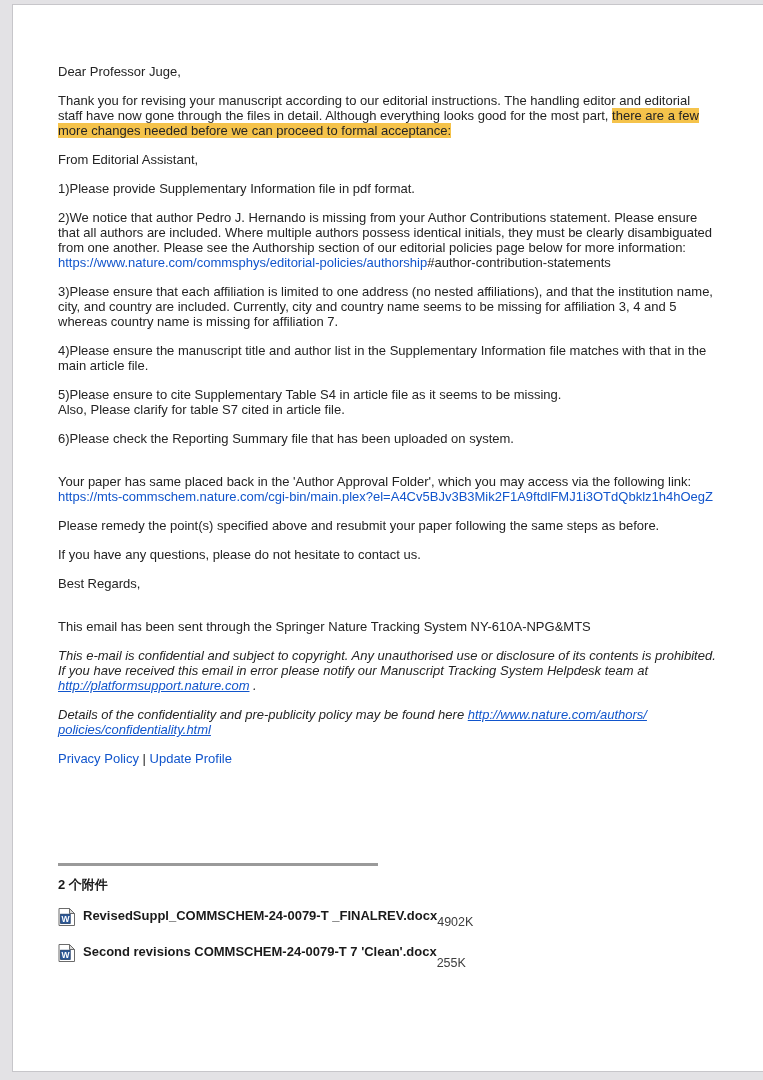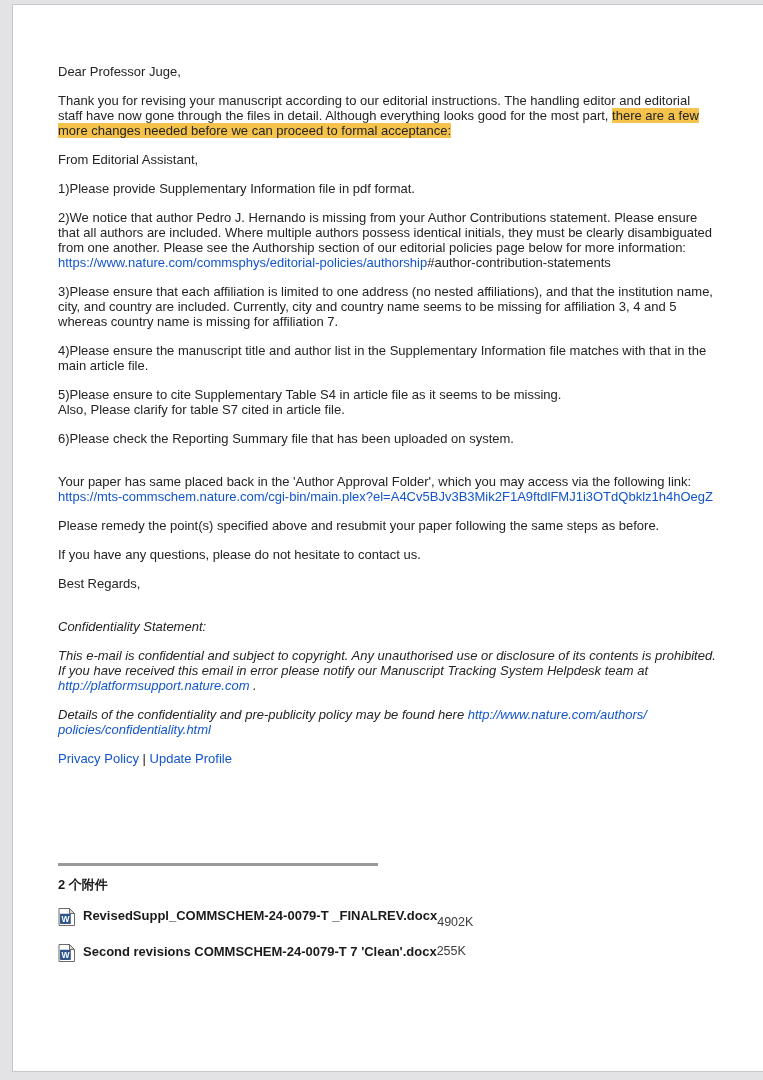--- a/index.html
+++ b/index.html
@@ -21,33 +21,33 @@
     position:absolute;left:45px;top:59px;
     width:706px;
     font-size:13px;line-height:15px;
     color:var(--text,#242424);
   }
   .para{margin:0 0 14px 0;}
   .para.italic{font-style:italic;}
   .spacer{height:14px;}
   mark{background:var(--hl,#f5c34b);color:inherit;padding:0;}
   a{color:var(--link,#1155cc);text-decoration:none;cursor:pointer;}
-  .para.italic a{font-style:italic;}
+  .para.italic a{font-style:italic;text-decoration:underline;}
 
   .attachments{position:absolute;left:45px;top:858px;width:660px;}
   .att-divider{width:320px;height:3px;background:var(--divider,#9a9a9a);margin-bottom:10px;}
   .att-count{font-size:13px;font-weight:bold;color:#1a1a1a;margin-bottom:14px;}
   .att-item{display:flex;align-items:flex-start;cursor:pointer;}
   .att-item .icon{width:17px;height:18px;margin-right:8px;flex:0 0 auto;}
   .att-text{display:flex;flex-direction:row;}
   .att-name{font-size:13px;font-weight:bold;color:#1a1a1a;line-height:16px;}
   .att-size{font-size:12.5px;color:#3c3c3c;line-height:15px;}
   .att-item.first .att-size{margin-top:7px;}
   .att-item.second{margin-top:14px;}
-  .att-item.second .att-size{margin-top:0px;}
+  .att-item.second .att-size{margin-top:12px;}
 </style>
 </head>
 <body style="background: rgb(227, 226, 229);">
 
 <div class="card">
 
   <div class="email-body" id="email-body">
       <div class="para"><span>Dear Professor Juge,</span></div>
       <div class="para"><span>Thank you for revising your manuscript according to our editorial instructions. The handling editor and editorial</span><br><span>staff have now gone through the files in detail. Although everything looks good for the most part, </span><mark>there are a few</mark><br><mark>more changes needed before we can proceed to formal acceptance:</mark></div>
       <div class="para"><span>From Editorial Assistant,</span></div>
@@ -56,21 +56,21 @@
       <div class="para"><span>3)Please ensure that each affiliation is limited to one address (no nested affiliations), and that the institution name,</span><br><span>city, and country are included. Currently, city and country name seems to be missing for affiliation 3, 4 and 5</span><br><span>whereas country name is missing for affiliation 7.</span></div>
       <div class="para"><span>4)Please ensure the manuscript title and author list in the Supplementary Information file matches with that in the</span><br><span>main article file.</span></div>
       <div class="para"><span>5)Please ensure to cite Supplementary Table S4 in article file as it seems to be missing.</span><br><span>Also, Please clarify for table S7 cited in article file.</span></div>
       <div class="para"><span>6)Please check the Reporting Summary file that has been uploaded on system.</span></div>
       <div class="spacer"></div>
       <div class="para"><span>Your paper has same placed back in the 'Author Approval Folder', which you may access via the following link:</span><br><a href="#">https://mts-commschem.nature.com/cgi-bin/main.plex?el=A4Cv5BJv3B3Mik2F1A9ftdlFMJ1i3OTdQbklz1h4hOegZ</a></div>
       <div class="para"><span>Please remedy the point(s) specified above and resubmit your paper following the same steps as before.</span></div>
       <div class="para"><span>If you have any questions, please do not hesitate to contact us.</span></div>
       <div class="para"><span>Best Regards,</span></div>
       <div class="spacer"></div>
-      <div class="para italic"><span>Confidentiality Statement:</span></div>
+      <div class="para"><span>This email has been sent through the Springer Nature Tracking System NY-610A-NPG&amp;MTS</span></div>
       <div class="para italic"><span>This e-mail is confidential and subject to copyright. Any unauthorised use or disclosure of its contents is prohibited.</span><br><span>If you have received this email in error please notify our Manuscript Tracking System Helpdesk team at</span><br><a href="#">http://platformsupport.nature.com</a><span> .</span></div>
       <div class="para italic"><span>Details of the confidentiality and pre-publicity policy may be found here </span><a href="#">http://www.nature.com/authors/</a><br><a href="#">policies/confidentiality.html</a></div>
       <div class="para"><a href="#">Privacy Policy</a><span> | </span><a href="#">Update Profile</a></div>
     </div>
 
   <div class="attachments">
     <div class="att-divider"></div>
     <div class="att-count">2 个附件</div>
 
     <div class="att-item first">

